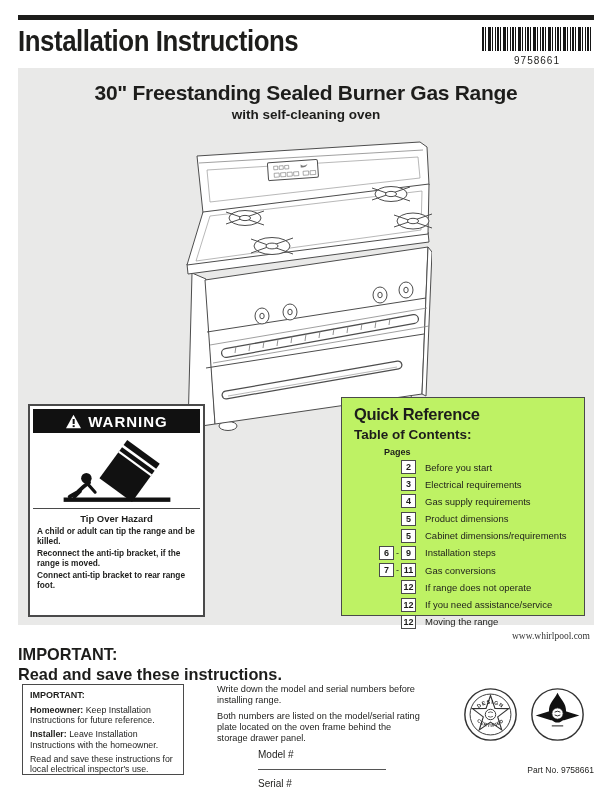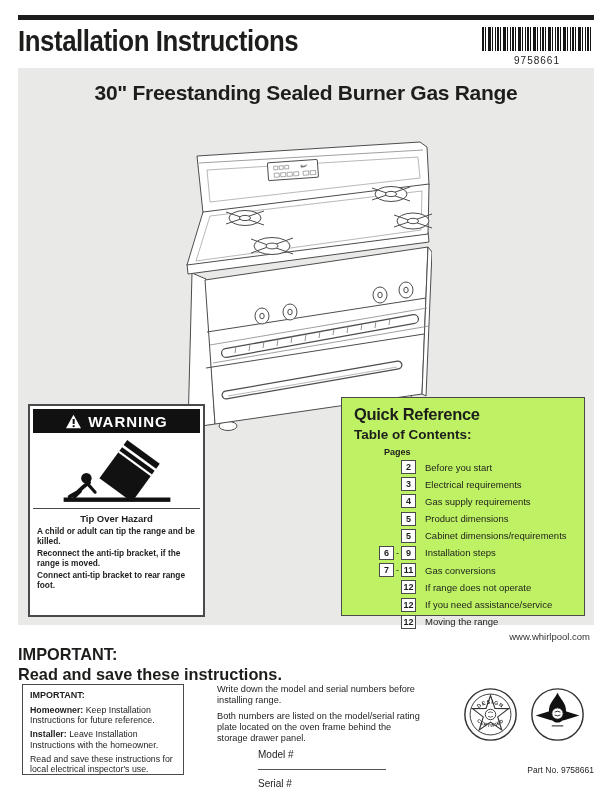--- a/index.html
+++ b/index.html
@@ -35,21 +35,21 @@
   .qr-title{font-size:16.5px;font-weight:bold;letter-spacing:-0.3px;}
   .qr-sub{font-size:13.5px;font-weight:bold;margin-top:3px;}
   .toc-pages-label{font-size:9px;font-weight:bold;margin:5px 0 3px 30px;}
   .toc-row{display:flex;align-items:center;margin-bottom:3.2px;}
   .toc-pages{width:62px;display:flex;justify-content:flex-end;align-items:center;gap:2px;flex:none;}
   .page-box{border:1px solid #4a4a4a;min-width:11px;height:12px;padding:0 1px;display:flex;
             align-items:center;justify-content:center;font-size:9px;font-weight:bold;background:#fff;}
   .toc-dash{font-size:9px;}
   .toc-label{font-size:9.5px;margin-left:9px;white-space:nowrap;}
   
-  .website{position:absolute;right:22px;top:631px;font-size:9.5px;color:#333;}
+  .website{position:absolute;right:22px;top:631px;font-size:9.5px;color:#333;font-family:Liberation Serif, serif;}
   .imp-heading{position:absolute;left:18px;top:645px;font-size:17px;font-weight:bold;line-height:1.18;
                transform:scaleX(0.96);transform-origin:left;}
   .imp-box{position:absolute;left:22px;top:684px;width:162px;height:91px;border:1.5px solid #4a4a4a;
            box-sizing:border-box;padding:5px 7px;}
   .imp-box .t{font-size:9px;font-weight:bold;margin:0 0 4px 0;}
   .imp-box p{font-size:8.8px;line-height:1.18;margin:0 0 4px 0;}
   .mid-col{position:absolute;left:217px;top:684px;width:205px;}
   .mid-col p{font-size:9.2px;line-height:1.2;margin:0 0 5px 0;}
   .ms-line{font-size:10px;margin:0 0 6px 0;padding-left:41px;}
   .fill-line{display:inline-block;width:128px;border-bottom:1px solid #555;height:9px;}
@@ -64,20 +64,21 @@
   <div class="top-rule"></div>
   <div class="doc-title">Installation Instructions</div>
 
   <div class="barcode-wrap">
     <div class="barcode-bars"></div>
     <div class="barcode-num">9758661</div>
   </div>
 
   <div class="gray-panel">
     <div class="subtitle1">30" Freestanding Sealed Burner Gas Range</div>
+    <div class="subtitle2">with self-cleaning oven</div>
 
     <svg class="range-illo" viewBox="0 0 250 300" fill="none" stroke="#4d4d4d" stroke-width="1">
 
       <path d="M15,24 L238,10 L245,15 L247,53 L21,81 Z" fill="#fff"></path>
       <path d="M17,31 L241,18" stroke="#777" stroke-width="0.7"></path>
       <path d="M25,38 L236,25 L238,46 L28,70 Z" stroke="#999" stroke-width="0.7"></path>
       <g transform="rotate(-4 111 39)">
         <rect x="86" y="29" width="50" height="18" rx="1.5" fill="#fff"></rect>
         <rect x="92" y="33" width="4" height="3.5" stroke="#777" stroke-width="0.6"></rect>
         <rect x="97.5" y="33" width="4" height="3.5" stroke="#777" stroke-width="0.6"></rect>

